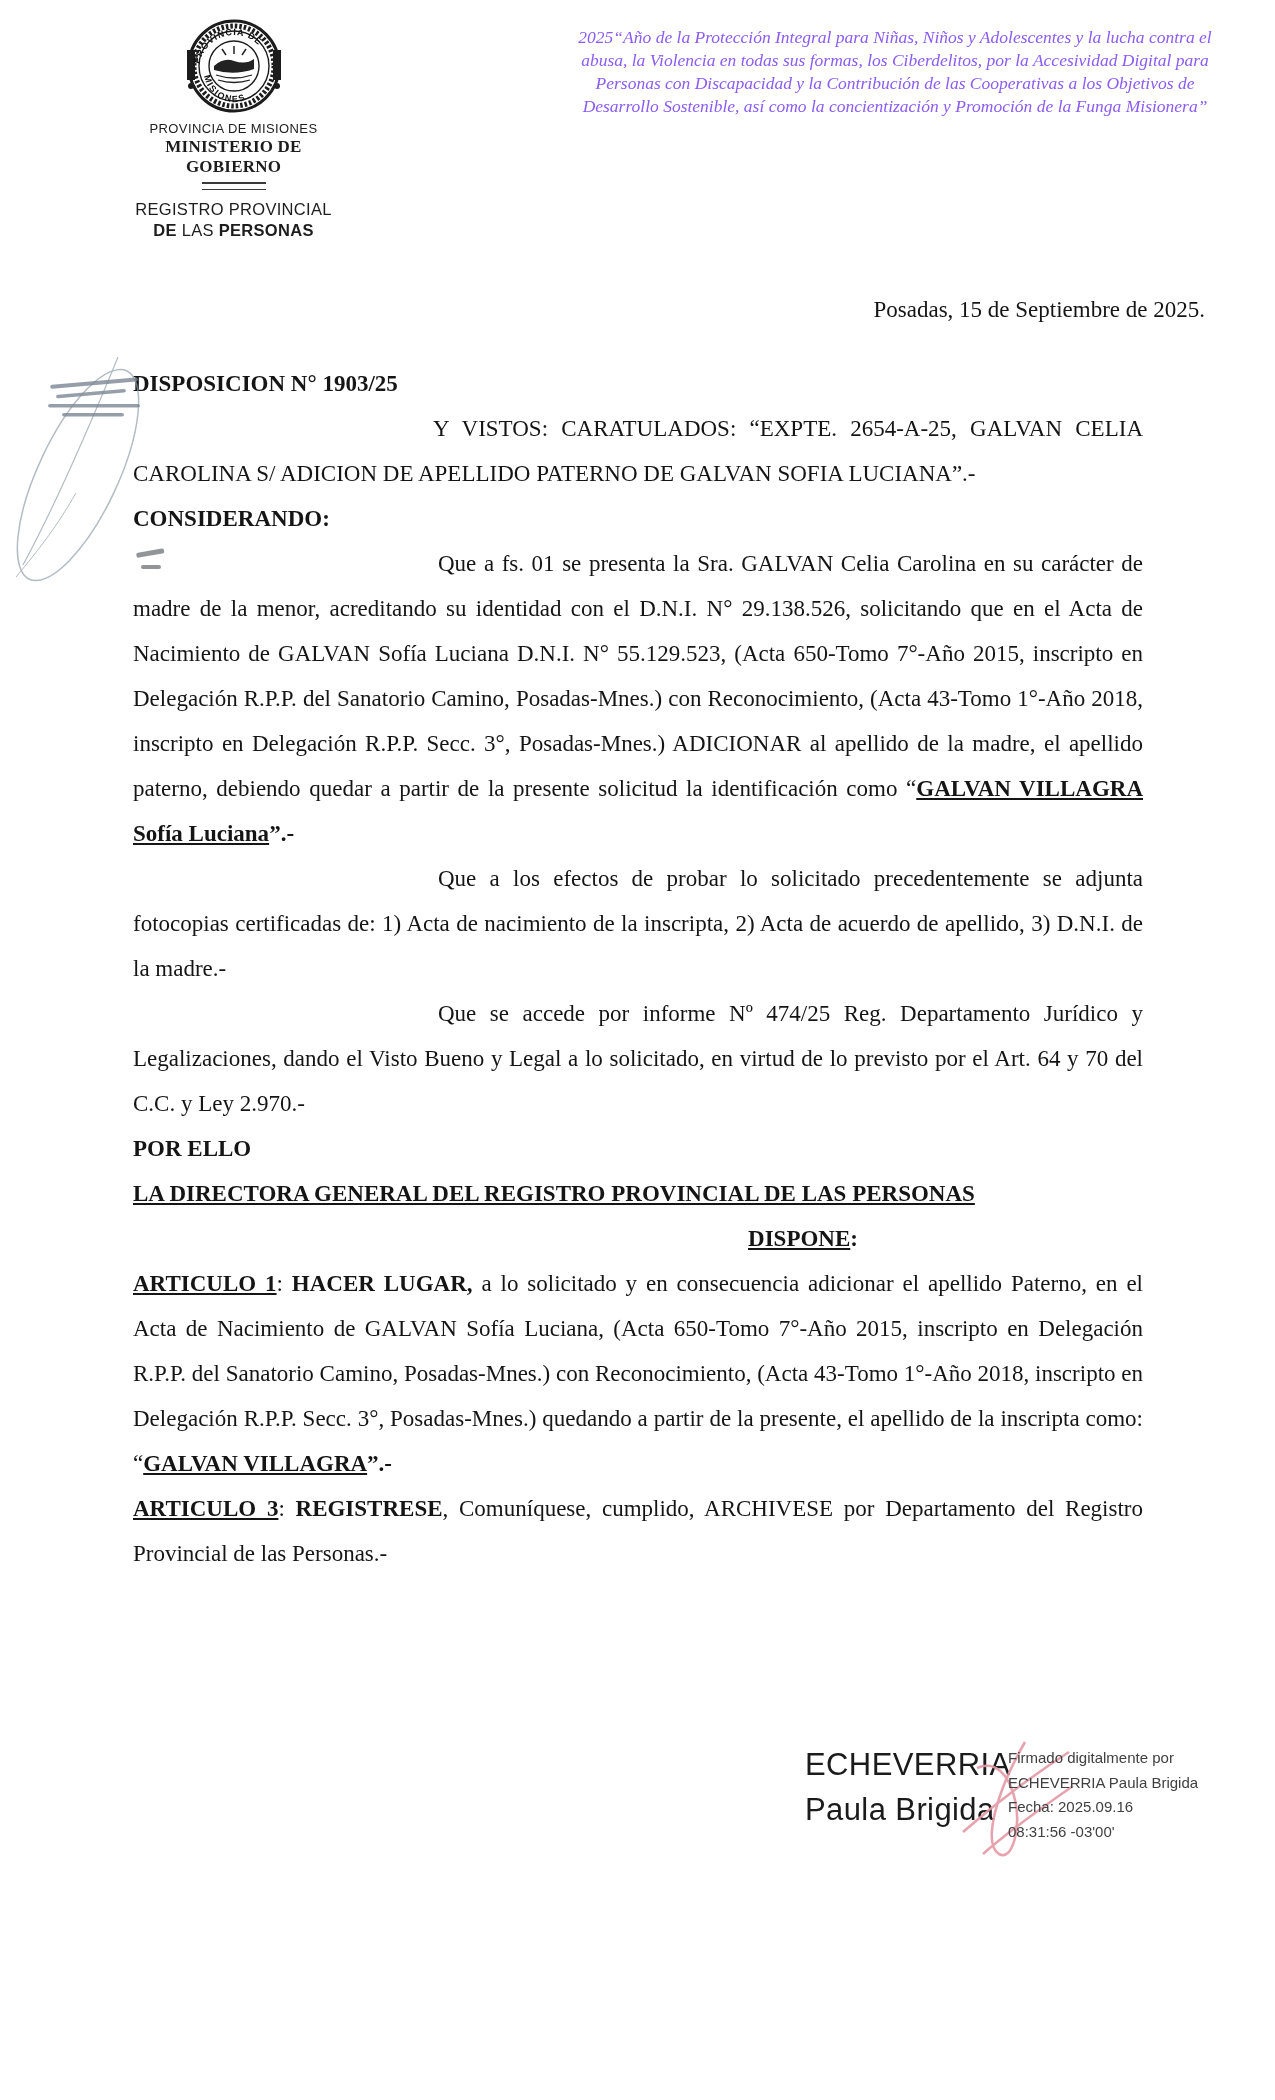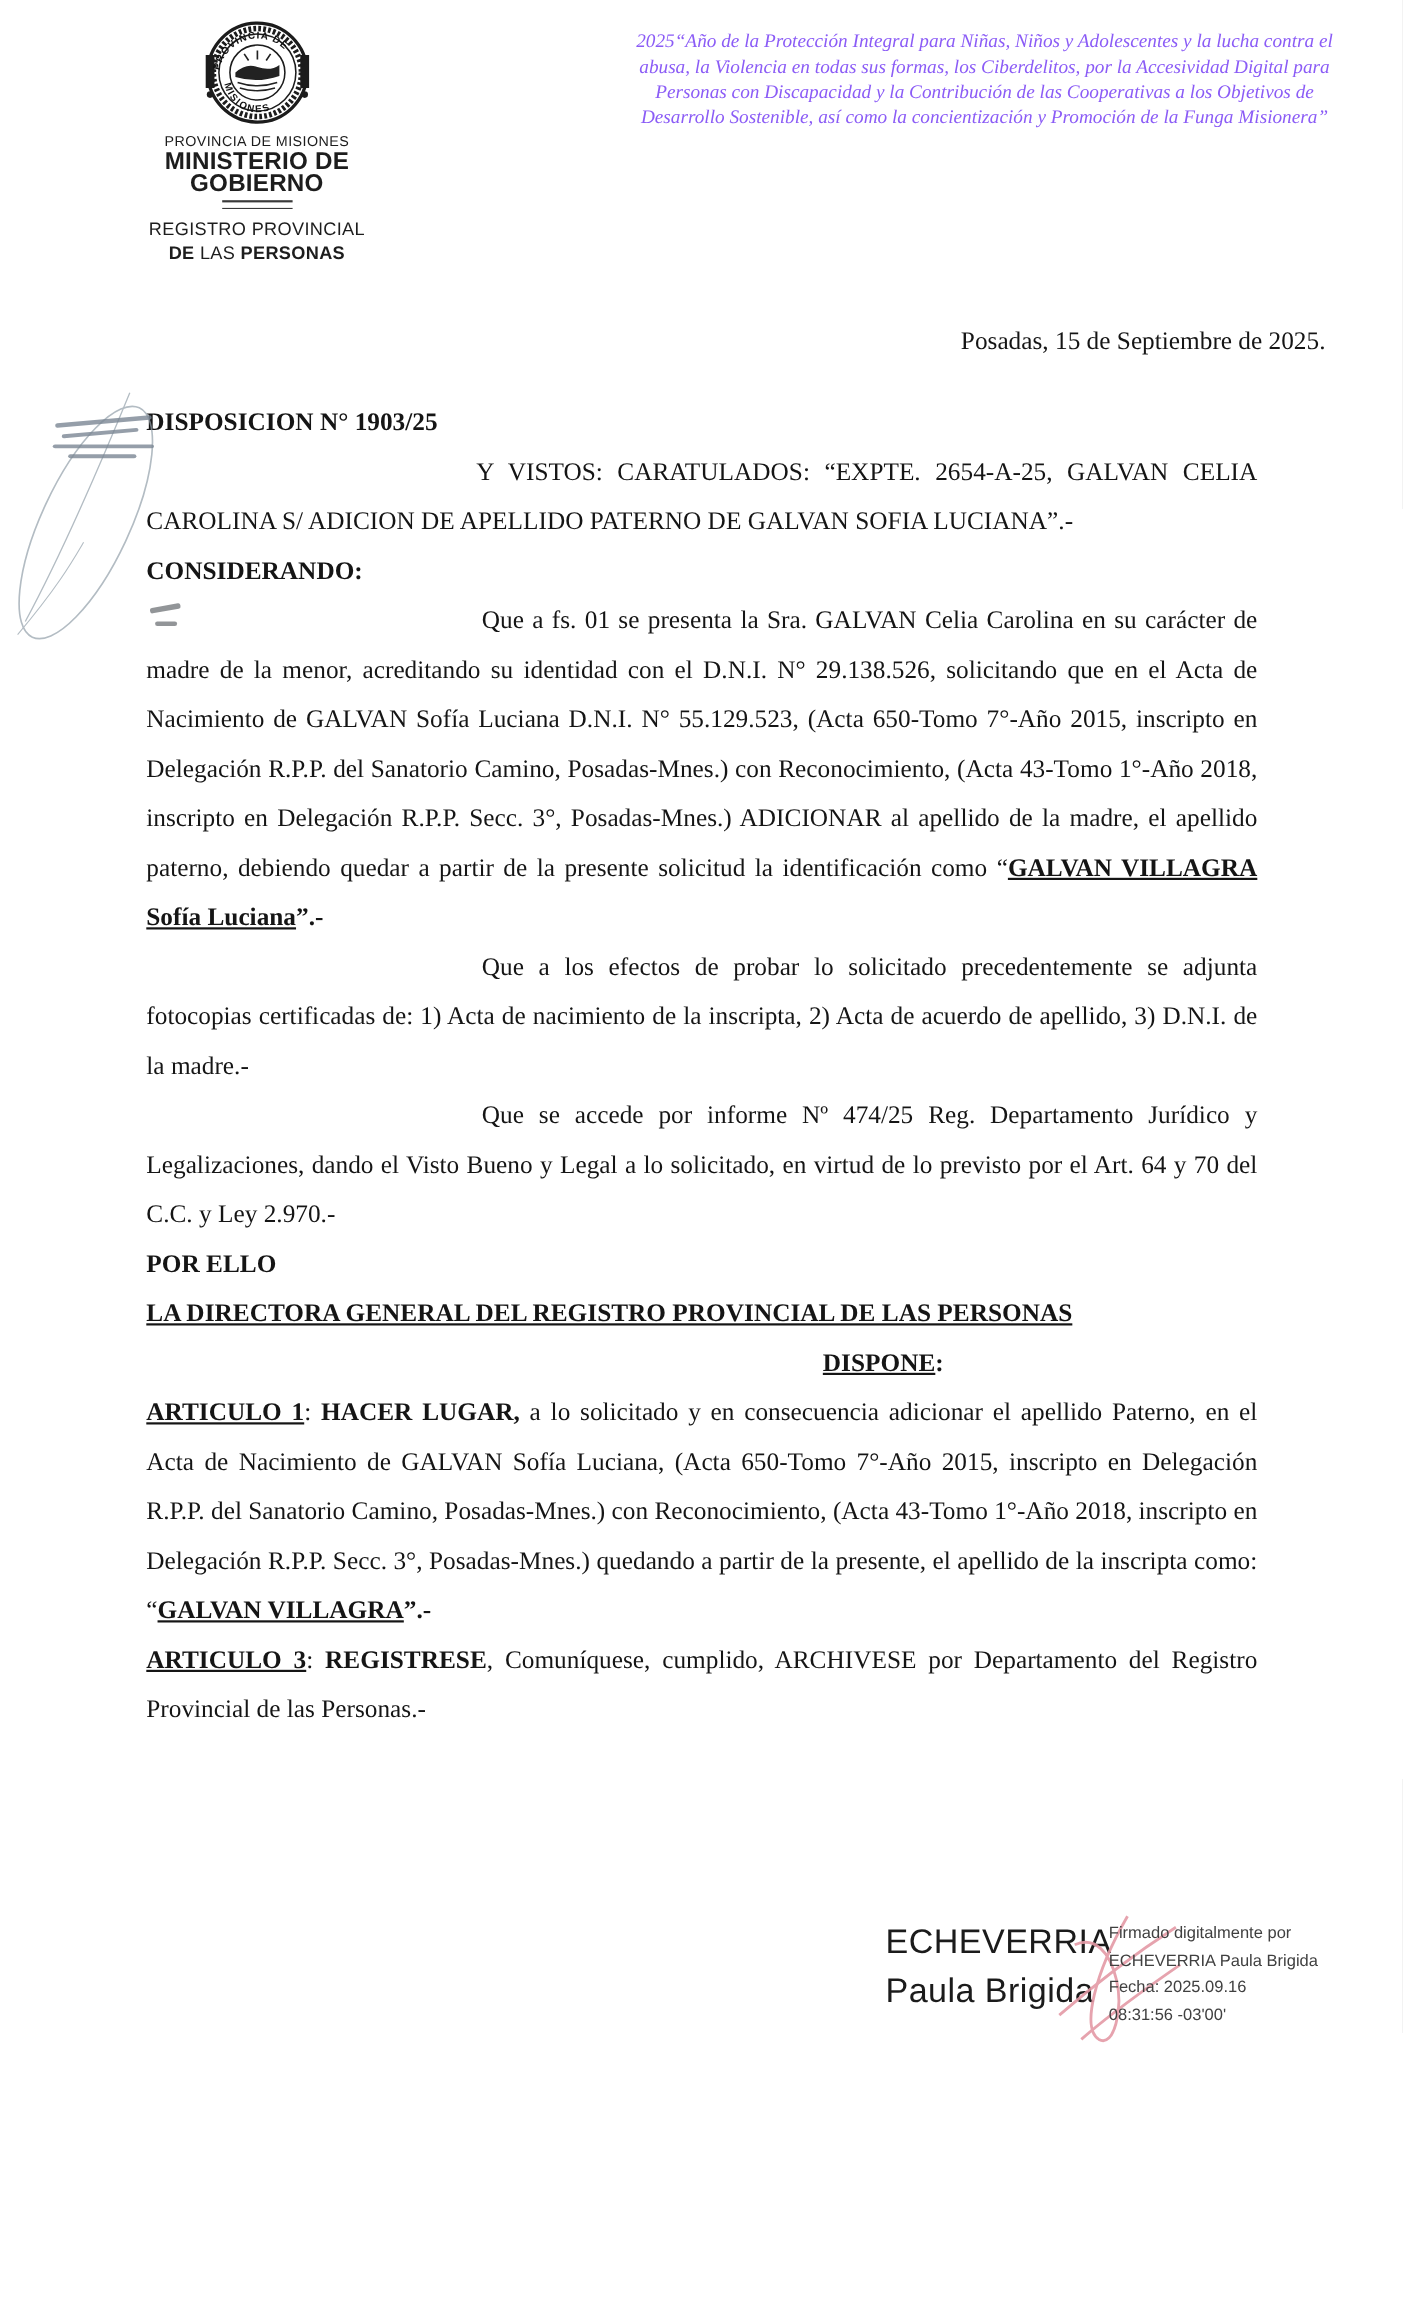--- a/index.html
+++ b/index.html
@@ -8,21 +8,21 @@
     background:#ffffff;color:#151515;
     font-family:"Liberation Serif",serif;overflow:hidden;
   }
 
   
   .header-row{display:flex;align-items:flex-start;padding-top:16px;}
   .logo-block{width:215px;margin-left:126px;text-align:center;
     font-family:"Liberation Sans",sans-serif;color:#1d1d1d;flex:0 0 auto;}
   .seal{display:block;margin:0 auto 5px auto;}
   .org1{font-size:13px;letter-spacing:.4px;line-height:16px;}
-  .org2{font-size:22px;font-weight:bold;letter-spacing:.2px;line-height:20px;}
+  .org2{font-size:17px;font-weight:bold;letter-spacing:.2px;line-height:20px;font-family:Liberation Serif, serif;}
   .logo-divider{width:64px;height:5px;border-top:2px solid #3a3a3a;border-bottom:1px solid #3a3a3a;margin:5px auto 9px auto;}
   .dept{font-size:16.5px;letter-spacing:.3px;line-height:21px;}
   .bold{font-weight:bold;}
   .epigraph{width:660px;margin-left:auto;margin-right:50px;padding-top:10px;
     text-align:center;font-style:italic;font-size:17.5px;line-height:23px;color:#8b5cf6;}
 
   
   .dateline{margin:56px 70px 0 133px;text-align:right;font-size:23px;}
 
   

